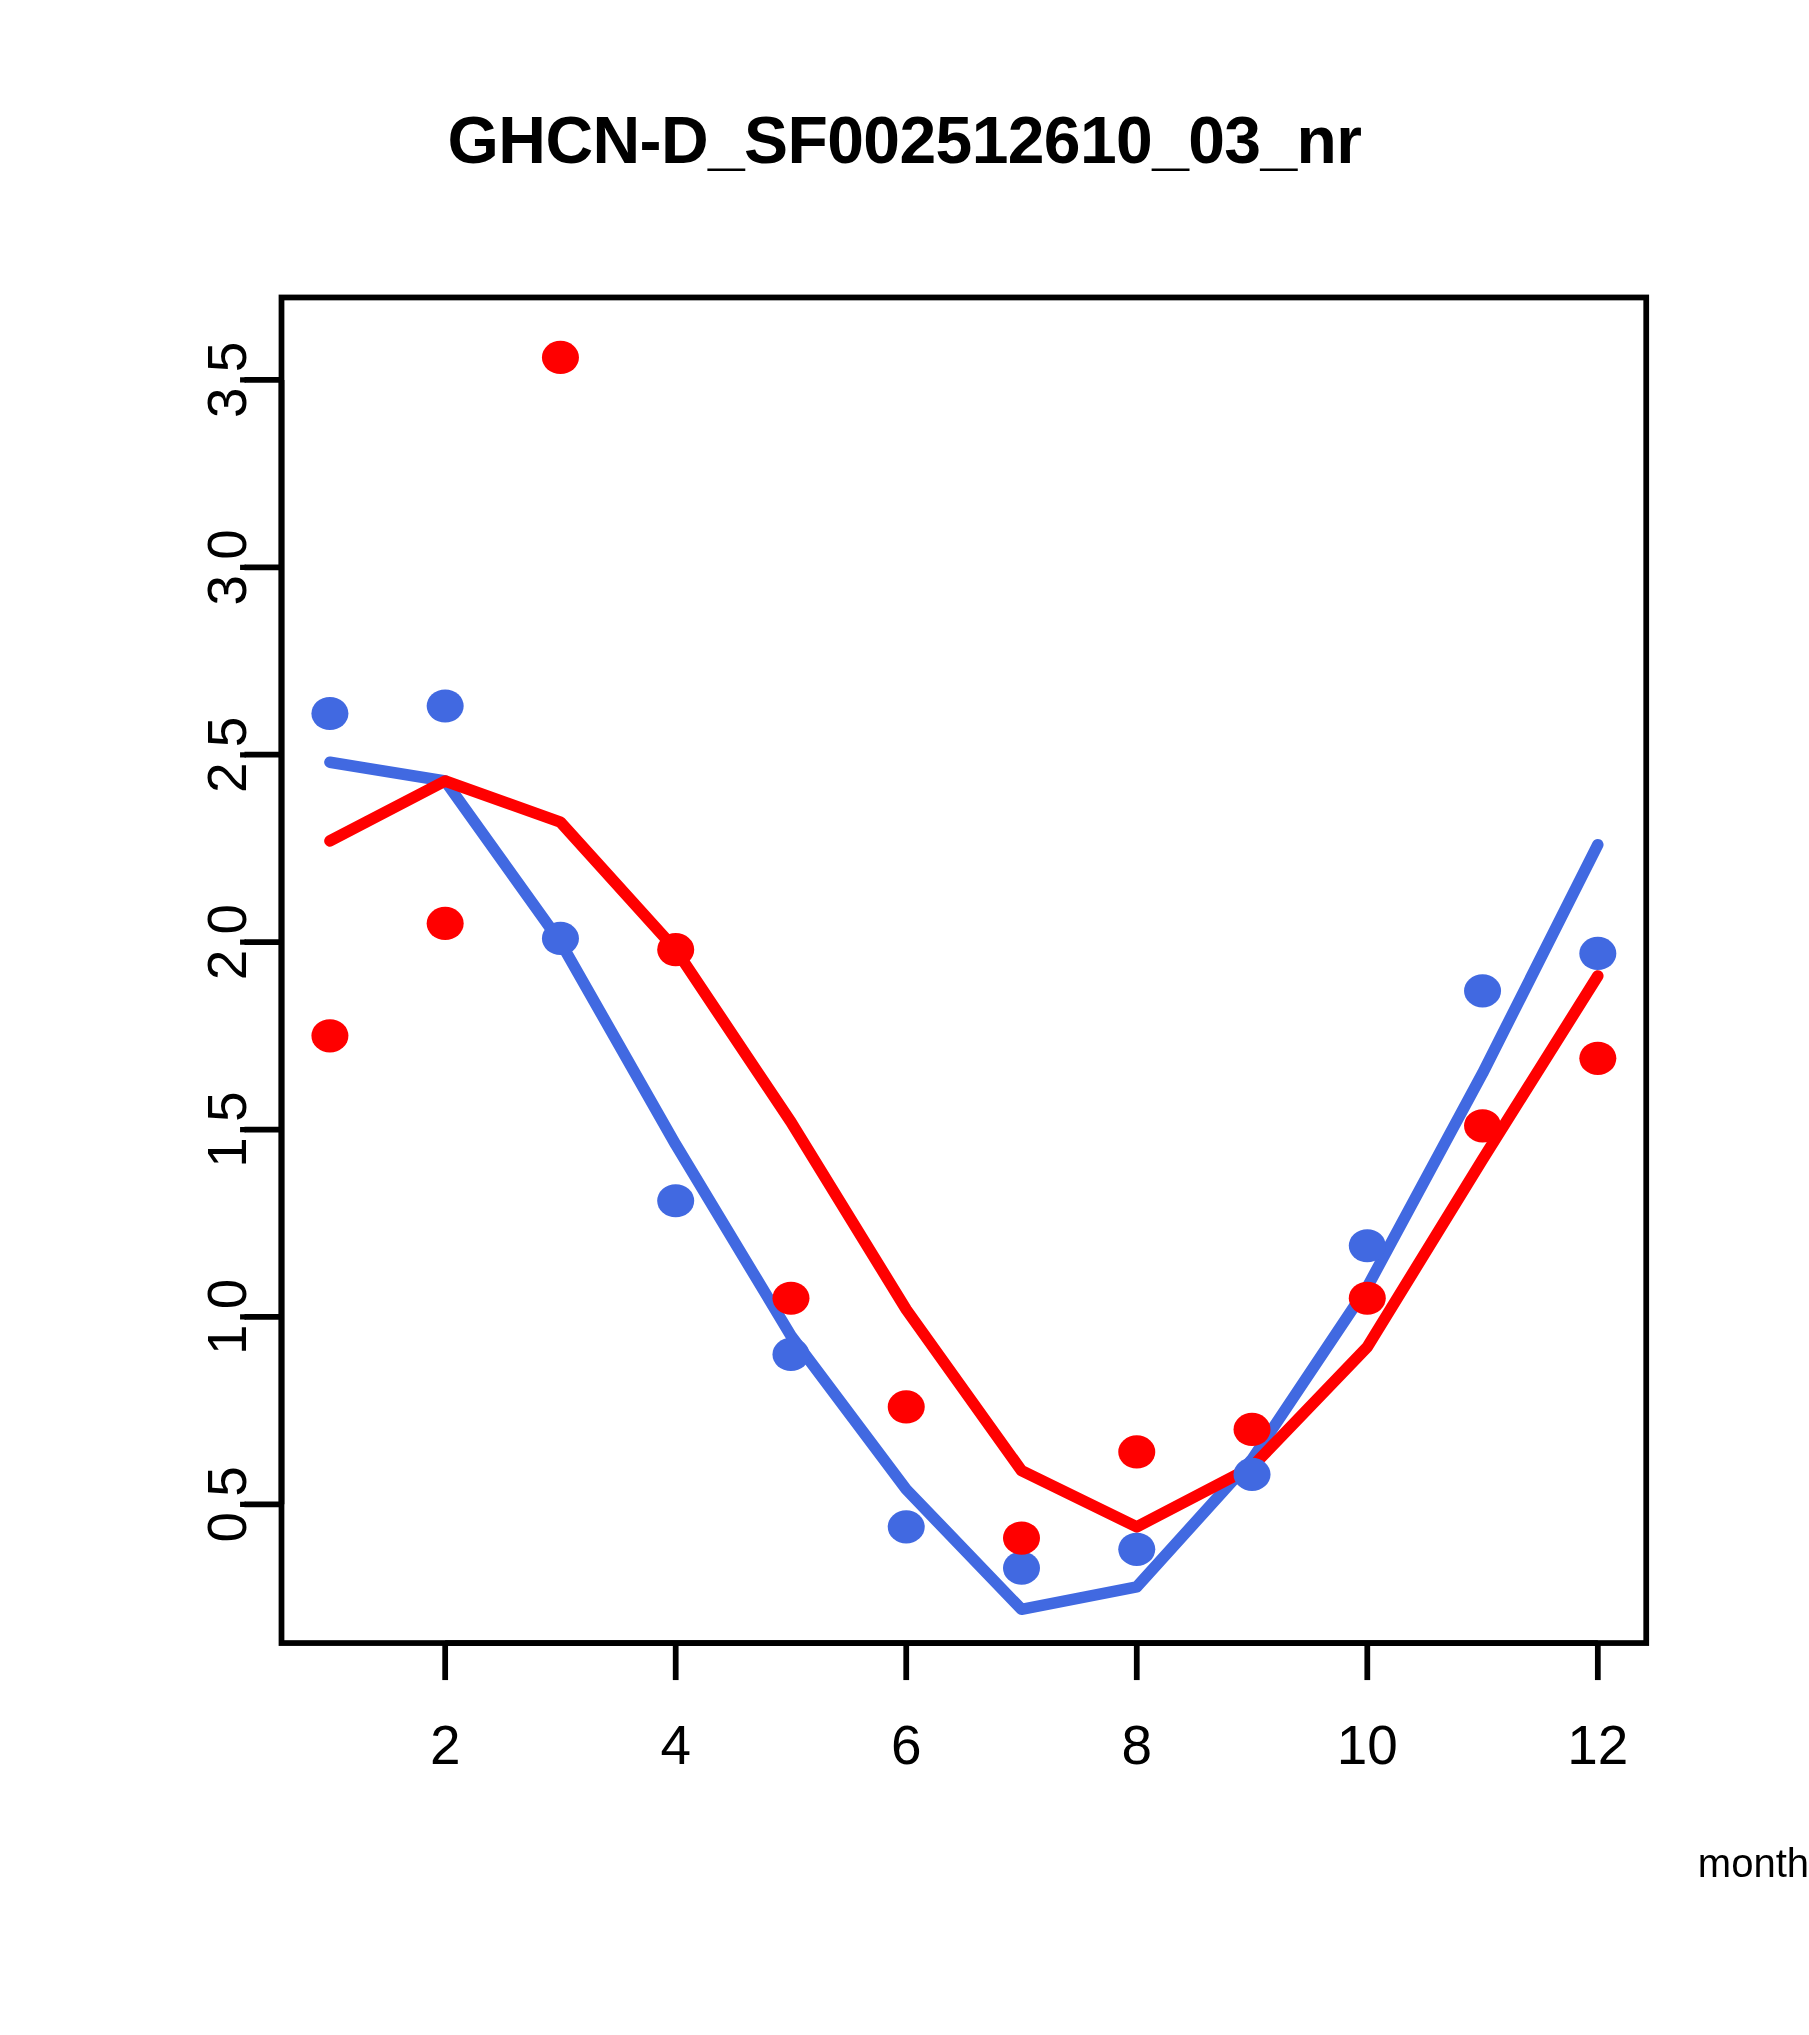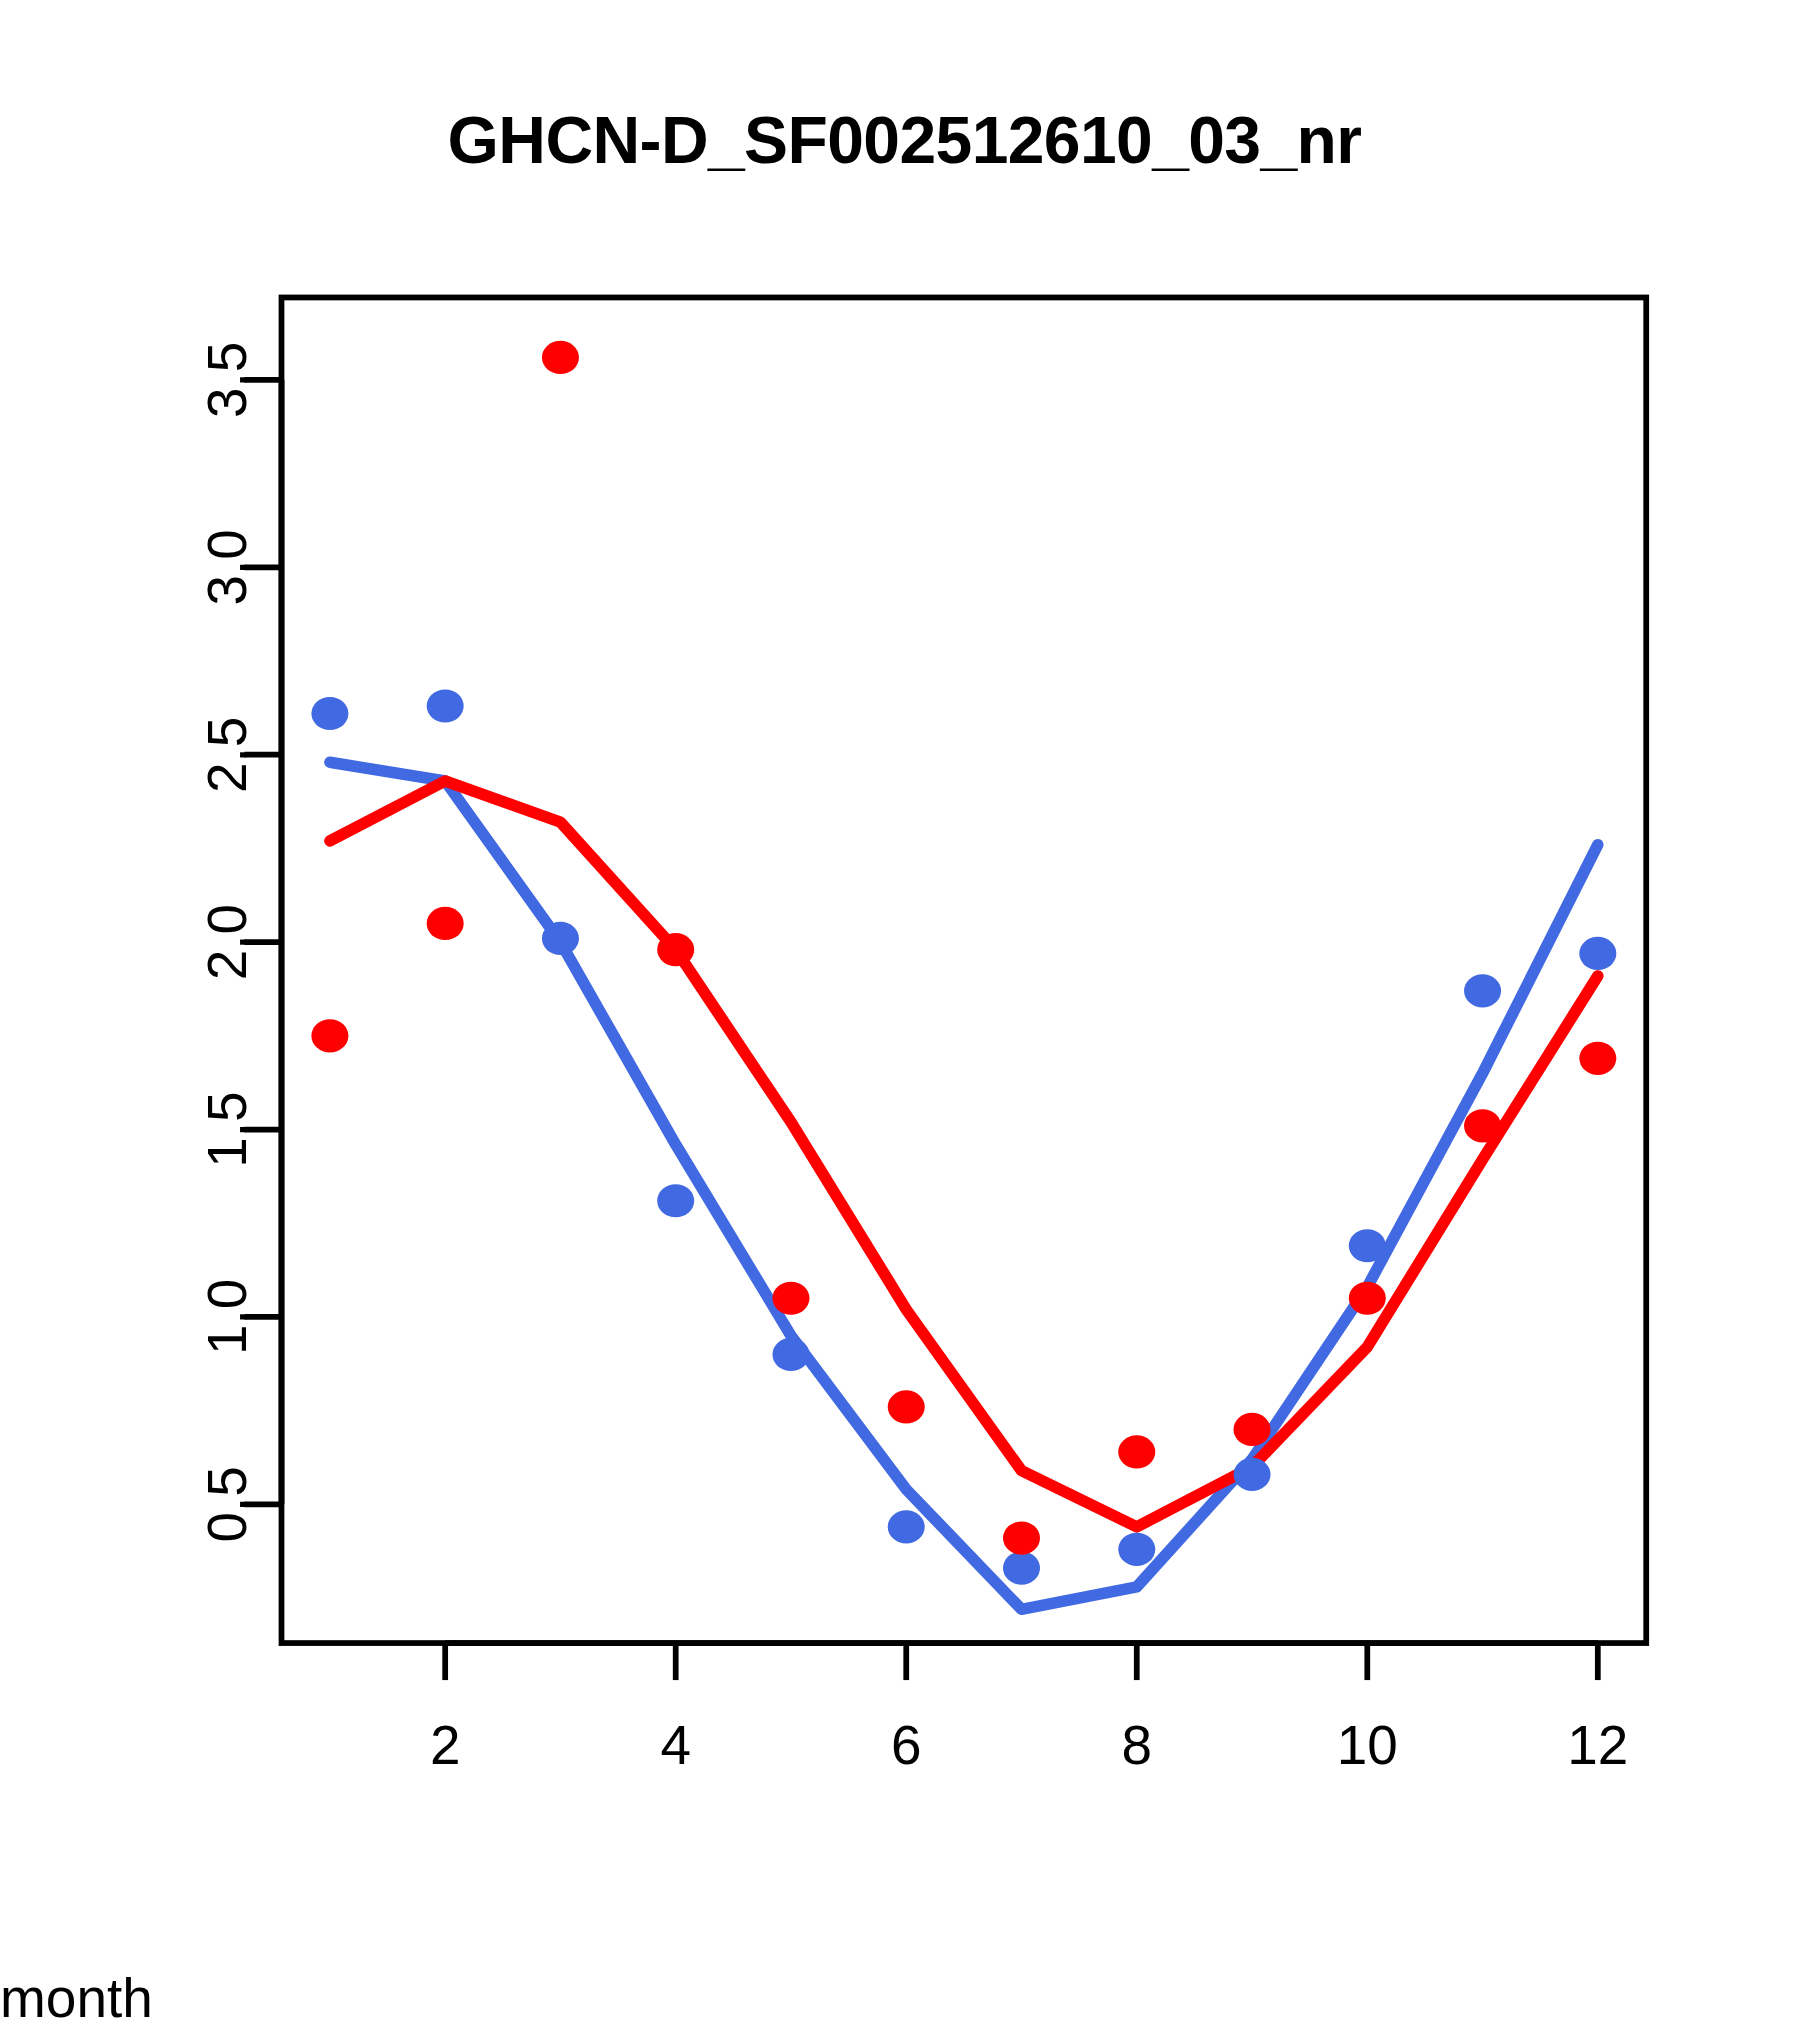--- a/index.html
+++ b/index.html
@@ -28,25 +28,25 @@
     width: 1809px;
     text-align: center;
     font-size: 66px;
     font-weight: bold;
     letter-spacing: -0.6px;
     font-family: "Liberation Sans", sans-serif;
     white-space: nowrap;
   }
   .axis-label-x {
     position: absolute;
-    top: 1966px;
+    top: 1841px;
     left: 0;
     width: 1809px;
-    text-align: left;
-    font-size: 55px;
+    text-align: right;
+    font-size: 40px;
     font-family: "Liberation Sans", sans-serif;
   }
   svg.plot-svg {
     position: absolute;
     top: 0;
     left: 0;
   }
   text.tick-label {
     font-family: "Liberation Sans", sans-serif;
     font-size: 86px;

